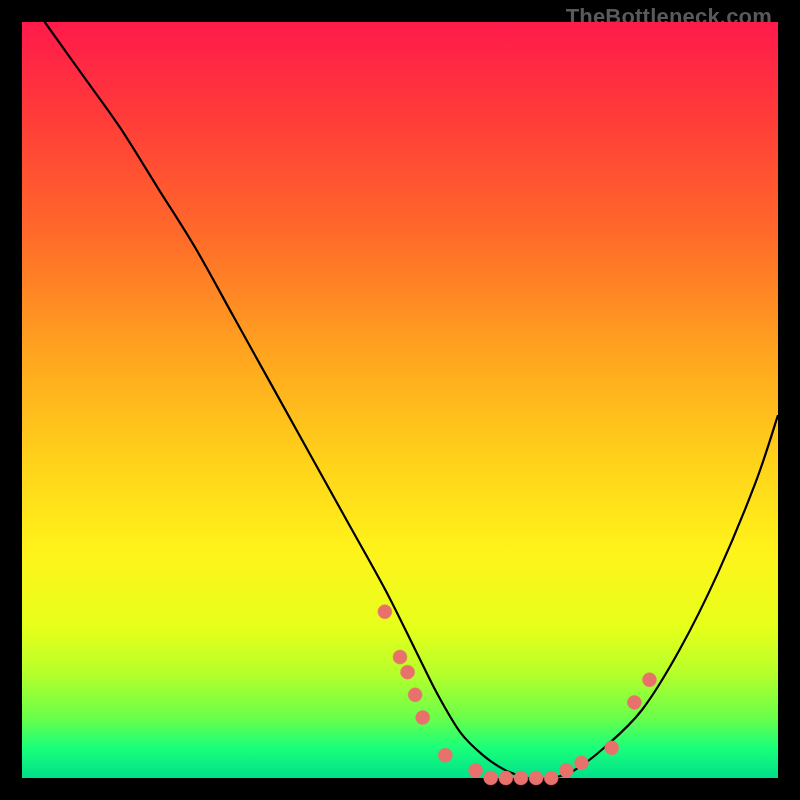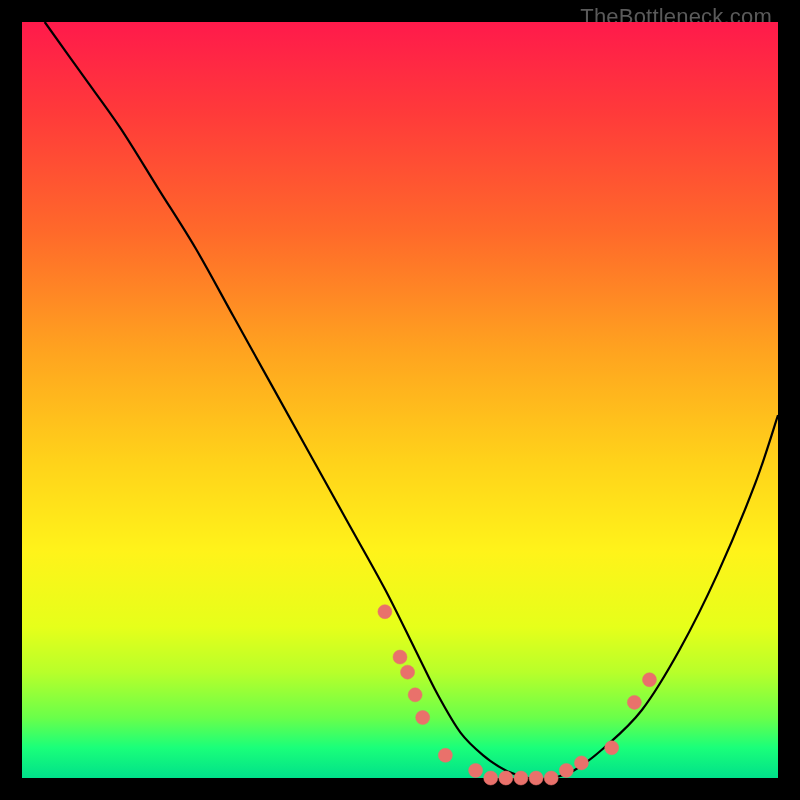--- a/index.html
+++ b/index.html
@@ -28,21 +28,21 @@
       #6aff4a 92%,
       #1aff7a 96%,
       #00e08a 100%);
   }
   .watermark {
     position: absolute;
     top: 4px;
     right: 28px;
     font-family: Arial, Helvetica, sans-serif;
     font-size: 22px;
-    font-weight: 400;
+    font-weight: 700;
     color: #5a5a5a;
     letter-spacing: 0.2px;
     user-select: none;
   }
   svg.curve {
     position: absolute;
     left: 0; top: 0;
     width: 100%; height: 100%;
     overflow: visible;
   }

